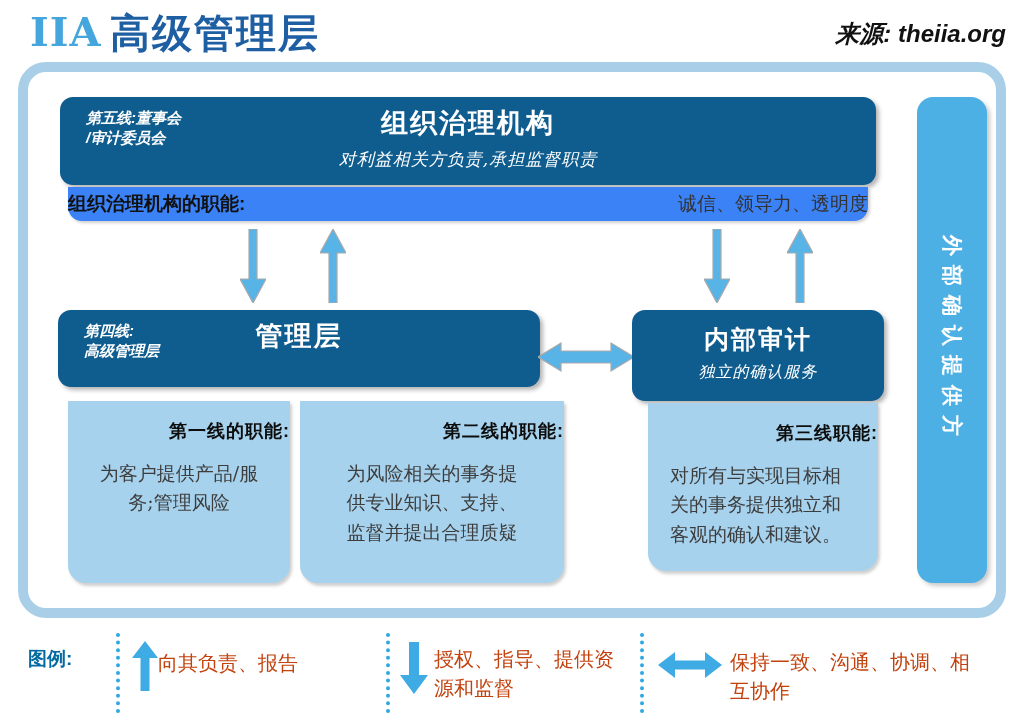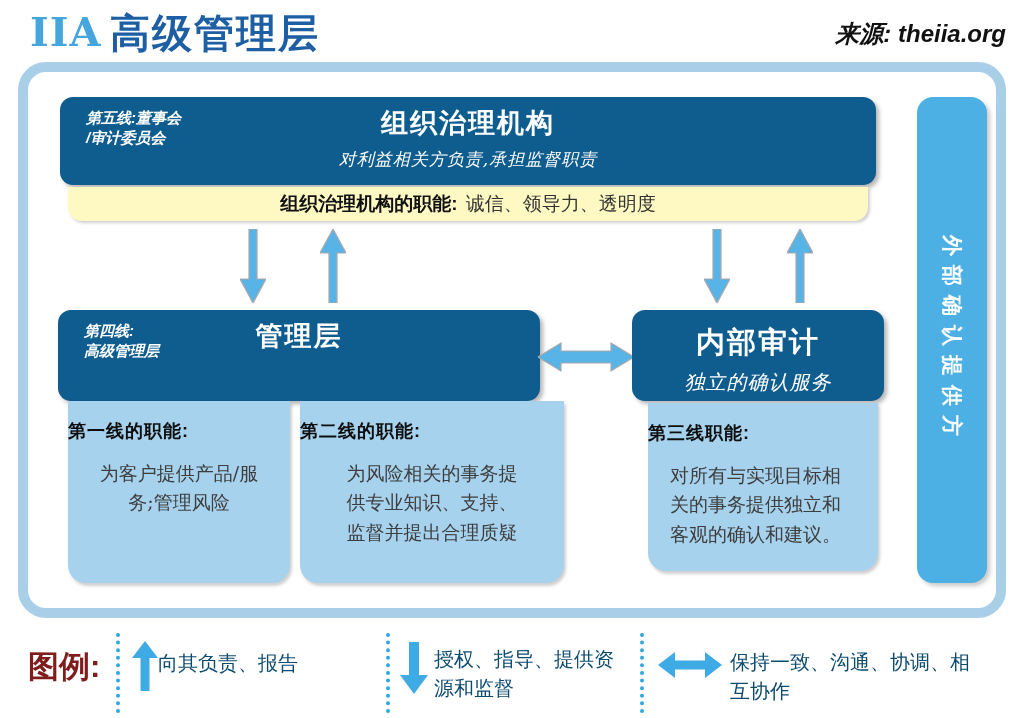--- a/index.html
+++ b/index.html
@@ -9,53 +9,53 @@
   
   .logo-iia { position:absolute; left:30px; top:8px; font-family:"DejaVu Serif", serif; font-weight:bold; font-size:40px; color:#45a6dd; letter-spacing:1px; }
   .page-title { position:absolute; left:110px; top:6px; font-family:"DejaVu Serif", serif; font-weight:bold; font-size:40px; color:#1e5fa3; letter-spacing:2px; }
   .source { position:absolute; right:18px; top:18px; font-style:italic; font-weight:bold; font-size:24px; color:#111; }
 
   
   .frame { position:absolute; left:18px; top:62px; width:988px; height:556px; border:10px solid #a9cfe8; border-radius:28px; background:#fff; }
 
   .darkbox { position:absolute; background:#0f5d8f; border-radius:13px; box-shadow:3px 3px 4px rgba(90,90,90,.45); color:#fff; }
   .gov-box { left:60px; top:97px; width:816px; height:88px; }
-  .mgmt-box { left:58px; top:310px; width:482px; height:91px; }
+  .mgmt-box { left:58px; top:310px; width:482px; height:77px; }
   .audit-box { left:632px; top:310px; width:252px; height:91px; }
 
   .corner-label { position:absolute; left:26px; top:11px; font-size:15px; font-weight:bold; font-style:italic; line-height:1.3; white-space:nowrap; }
   .box-title { text-align:center; font-weight:bold; font-size:27px; margin-top:8px; letter-spacing:2px; }
   .box-sub { text-align:center; font-style:italic; font-size:17px; margin-top:7px; letter-spacing:1px; font-family:"DejaVu Serif", serif; }
-  .audit-box .box-title { font-size:29px; margin-top:13px; }
-  .audit-box .box-sub { font-size:20px; margin-top:6px; }
+  .audit-box .box-title { font-size:25px; margin-top:13px; }
+  .audit-box .box-sub { font-size:16px; margin-top:6px; }
 
-  .func-bar { position:absolute; left:68px; top:187px; width:800px; height:34px; background:#fef9c3; border-radius:0 0 14px 14px; box-shadow:2px 2px 3px rgba(120,120,120,.35); display:flex; align-items:center; justify-content:center; font-size:19px; color:#2b2b2b; }
+  .func-bar { position:absolute; left:68px; top:187px; width:800px; height:34px; background:#3b82f6; border-radius:0 0 14px 14px; box-shadow:2px 2px 3px rgba(120,120,120,.35); display:flex; align-items:center; justify-content:space-between; font-size:19px; color:#2b2b2b; }
   .func-bar .b { font-weight:bold; color:#111; }
   .func-bar .r { margin-left:8px; color:#333; }
 
   .col { position:absolute; top:401px; height:182px; background:#a6d2ed; border-radius:0 0 18px 18px; box-shadow:2px 3px 3px rgba(120,120,120,.35); }
   .col-1 { left:68px; width:222px; }
   .col-2 { left:300px; width:264px; }
   .col-3 { left:648px; top:403px; height:168px; width:230px; }
-  .col-head { text-align:left; font-weight:bold; font-size:18px; color:#0d0d0d; margin-top:18px; letter-spacing:1px; }
+  .col-head { text-align:right; font-weight:bold; font-size:18px; color:#0d0d0d; margin-top:18px; letter-spacing:1px; }
   .col-body { margin:16px auto 0; font-size:19px; color:#3d3d3d; line-height:1.55; text-align:center; font-family:"DejaVu Serif", serif; }
   .col-1 .col-body { width:180px; }
   .col-2 .col-body { width:184px; }
   .col-3 .col-body { width:186px; text-align:left; }
 
   .vbar { position:absolute; left:917px; top:97px; width:70px; height:486px; background:#4db0e4; border-radius:16px; box-shadow:3px 3px 4px rgba(120,120,120,.4); }
   .vbar span { position:absolute; left:50%; top:50%; transform:translate(-50%,-50%) rotate(90deg); white-space:nowrap; color:#fff; font-weight:bold; font-size:21px; letter-spacing:9px; }
 
   .arrow-svg { position:absolute; }
 
   
-  .legend-label { position:absolute; left:28px; top:646px; font-weight:bold; font-size:31px; color:#7f1d1d; }
+  .legend-label { position:absolute; left:28px; top:646px; font-weight:bold; font-size:19px; color:#0369a1; }
   .sep { position:absolute; top:633px; height:80px; width:0; border-left:4px dotted #2fa8e1; }
   .sep-1 { left:116px; } .sep-2 { left:386px; } .sep-3 { left:640px; }
-  .legend-text { position:absolute; font-size:20px; color:#0c4a6e; line-height:1.45; font-family:"DejaVu Serif", serif; }
+  .legend-text { position:absolute; font-size:20px; color:#c2410c; line-height:1.45; font-family:"DejaVu Serif", serif; }
   .lt-1 { left:158px; top:649px; }
   .lt-2 { left:434px; top:645px; width:196px; }
   .lt-3 { left:730px; top:648px; width:258px; }
 </style>
 </head>
 <body>
 
 <div class="page">
 
   <span class="logo-iia">IIA</span>

